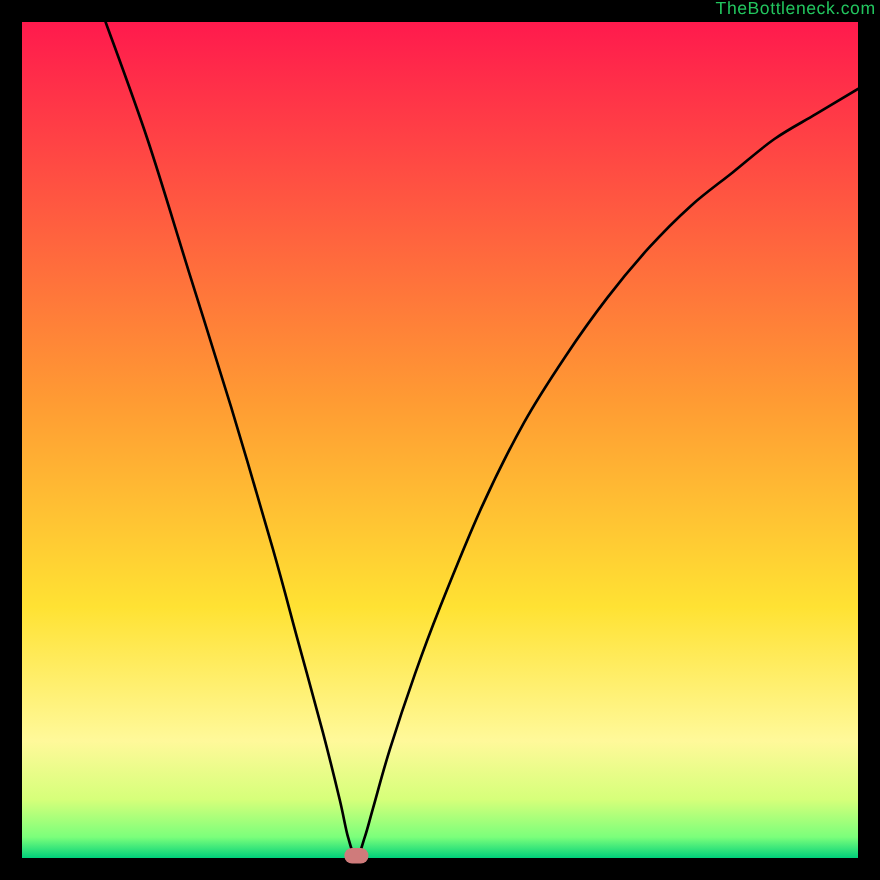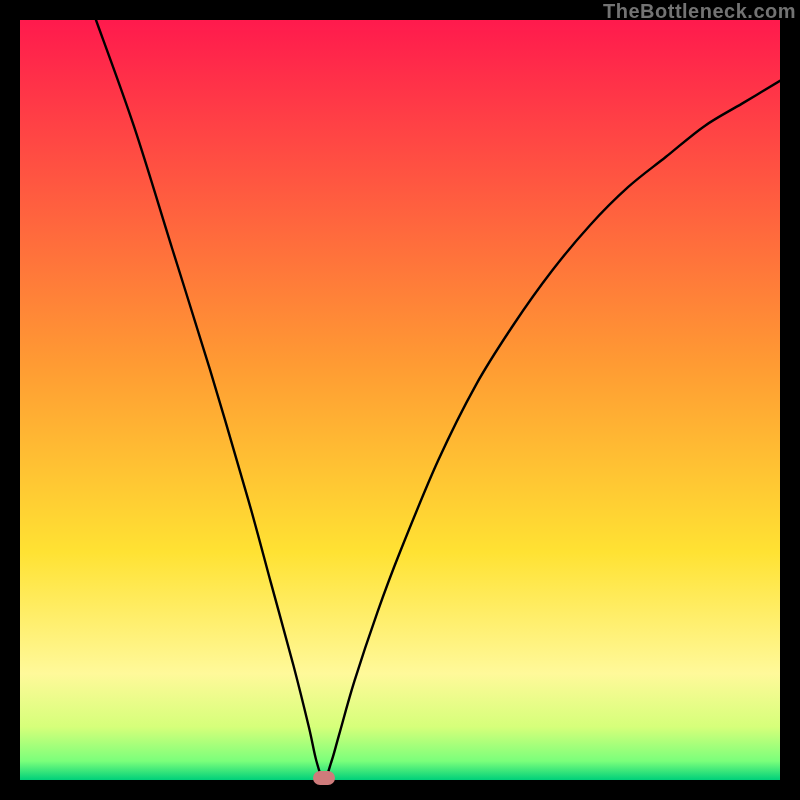--- a/index.html
+++ b/index.html
@@ -23,23 +23,23 @@
     left: 0;
     top: 0;
     width: 760px;
     height: 760px;
   }
   .watermark {
     position: absolute;
     top: 0;
     right: 4px;
     font-family: Arial, Helvetica, sans-serif;
-    font-size: 20px;
-    font-weight: 700;
-    color: #737373;
+    font-size: 16px;
+    font-weight: 400;
+    color: #22c55e;
     letter-spacing: 0.5px;
     user-select: none;
   }
   .marker {
     position: absolute;
     width: 22px;
     height: 14px;
     background: #cf7b7b;
     border-radius: 7px;
   }

